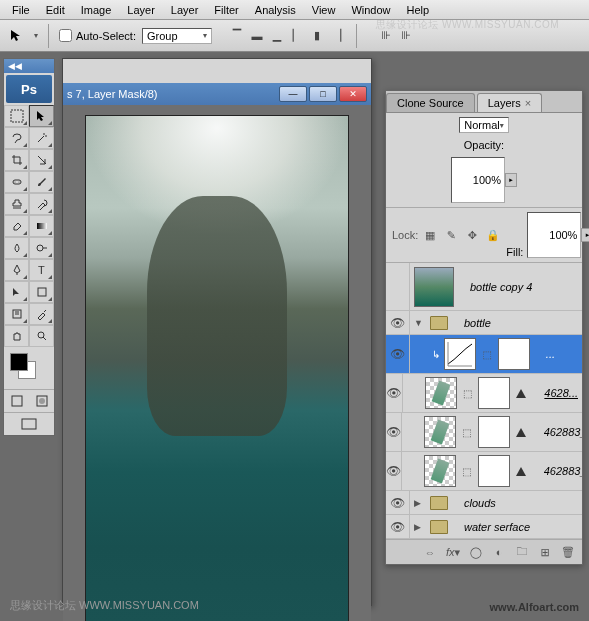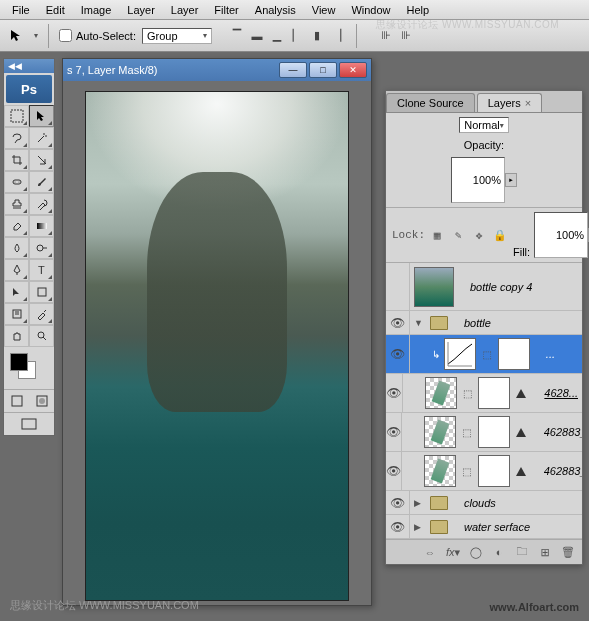--- a/index.html
+++ b/index.html
@@ -29,21 +29,21 @@
 .tool-cell { width: 25px; height: 22px; display: flex; align-items: center; justify-content: center; border: 1px solid #bbb; background: #d6d6d6; position: relative; }
 .tool-cell.active { background: #c0c0c0; border: 1px inset #888; }
 .tool-corner { position: absolute; bottom: 1px; right: 1px; width: 0; height: 0; border-right: 4px solid #555; border-top: 4px solid transparent; }
 .color-swatch { padding: 4px; }
 .fg-color { width: 18px; height: 18px; background: #000; border: 1px solid #888; position: absolute; top: 2px; left: 2px; }
 .bg-color { width: 18px; height: 18px; background: #fff; border: 1px solid #888; position: absolute; top: 10px; left: 10px; }
 .mode-row { display: flex; border-top: 1px solid #aaa; }
 .mode-btn { flex: 1; height: 22px; display: flex; align-items: center; justify-content: center; }
 
 .doc-window { position: absolute; top: 58px; left: 62px; width: 310px; height: 548px; background: #d6d6d6; border: 1px solid #444; box-shadow: 2px 2px 6px rgba(0,0,0,0.3); }
-.doc-titlebar { background: linear-gradient(#5a8bc4, #4a78b2); height: 22px; display: flex; align-items: center; justify-content: space-between; padding: 0 4px; color: white; }
+.doc-titlebar { background: linear-gradient(#5a8bc4, #4a78b2); height: 22px; display: flex; align-items: center; justify-content: space-between; padding: 0 4px; color: white; margin-top: 24px; }
 .doc-title { overflow: hidden; white-space: nowrap; }
 .win-btns { display: flex; gap: 2px; }
 .win-btn { width: 28px; height: 16px; border: 1px solid #3a5a80; border-radius: 2px; display: flex; align-items: center; justify-content: center; font-size: 9px; }
 .win-min { background: linear-gradient(#d0e0f5, #a0b8de); color: #000; }
 .win-max { background: linear-gradient(#d0e0f5, #a0b8de); color: #000; }
 .win-close { background: linear-gradient(#f08080, #d04040); color: white; }
 .canvas-area { padding: 10px; display: flex; justify-content: center; background: #6f6f6f; height: calc(100% - 22px); }
 .canvas-img { width: 264px; height: 510px; background: linear-gradient(to bottom, #a8b8b0 0%, #b8c8c0 18%, #98a8a0 28%, #5a6858 38%, #4a5a52 48%, #2a6868 58%, #1a5858 70%, #185050 85%, #1a5252 100%); position: relative; overflow: hidden; border: 1px solid #222; }
 .canvas-img::before { content: ''; position: absolute; top: 0; left: 0; right: 0; height: 120px; background: radial-gradient(ellipse at 50% 10%, rgba(255,255,255,0.9) 0%, rgba(240,240,235,0.6) 40%, transparent 70%); }
 .canvas-img::after { content: ''; position: absolute; top: 80px; left: 50%; transform: translateX(-50%); width: 140px; height: 240px; background: linear-gradient(#4a5448, #3a4438); border-radius: 40% 40% 20% 20%; opacity: 0.8; }
@@ -55,21 +55,21 @@
 .panel-tab .close-x { margin-left: 4px; color: #666; }
 
 .blend-row { display: flex; align-items: center; padding: 4px 6px; gap: 6px; border-bottom: 1px solid #aaa; flex-direction: column; }
 .blend-select { background: white; border: 1px inset #aaa; padding: 1px 4px; flex: 1; display: flex; justify-content: space-between; align-items: center; }
 .pct-input { background: white; border: 1px inset #aaa; width: 54px; padding: 16px 3px; text-align: right; }
 .pct-wrap { display: flex; align-items: center; }
 .pct-arrow { width: 12px; height: 14px; background: #ccc; border: 1px solid #999; display: flex; align-items: center; justify-content: center; font-size: 7px; }
 
 .lock-row { display: flex; align-items: center; padding: 4px 6px; gap: 4px; border-bottom: 1px solid #aaa; justify-content: space-between; }
 .lock-icons { display: flex; gap: 3px; align-items: center; }
-.lock-icons span { width: 18px; height: 16px; display: flex; align-items: center; justify-content: center; font-size: 11px; color: #555; font-family: Liberation Mono, monospace; }
+.lock-icons span { width: 18px; height: 16px; display: flex; align-items: center; justify-content: center; font-size: 11px; color: #555; }
 
 .layer-list { max-height: 370px; overflow-y: auto; }
 .layer-row { display: flex; align-items: center; border-bottom: 1px solid #bbb; min-height: 38px; }
 .layer-row.selected { background: #3b7dd8; color: white; }
 .layer-row.group { min-height: 24px; }
 .vis-col { width: 24px; display: flex; align-items: center; justify-content: center; border-right: 1px solid #bbb; align-self: stretch; }
 .eye-icon { font-size: 12px; color: #444; }
 .layer-content { flex: 1; display: flex; align-items: center; padding: 3px 4px; gap: 4px; }
 .indent { width: 14px; }
 .disclosure { font-size: 9px; color: #555; width: 12px; }

